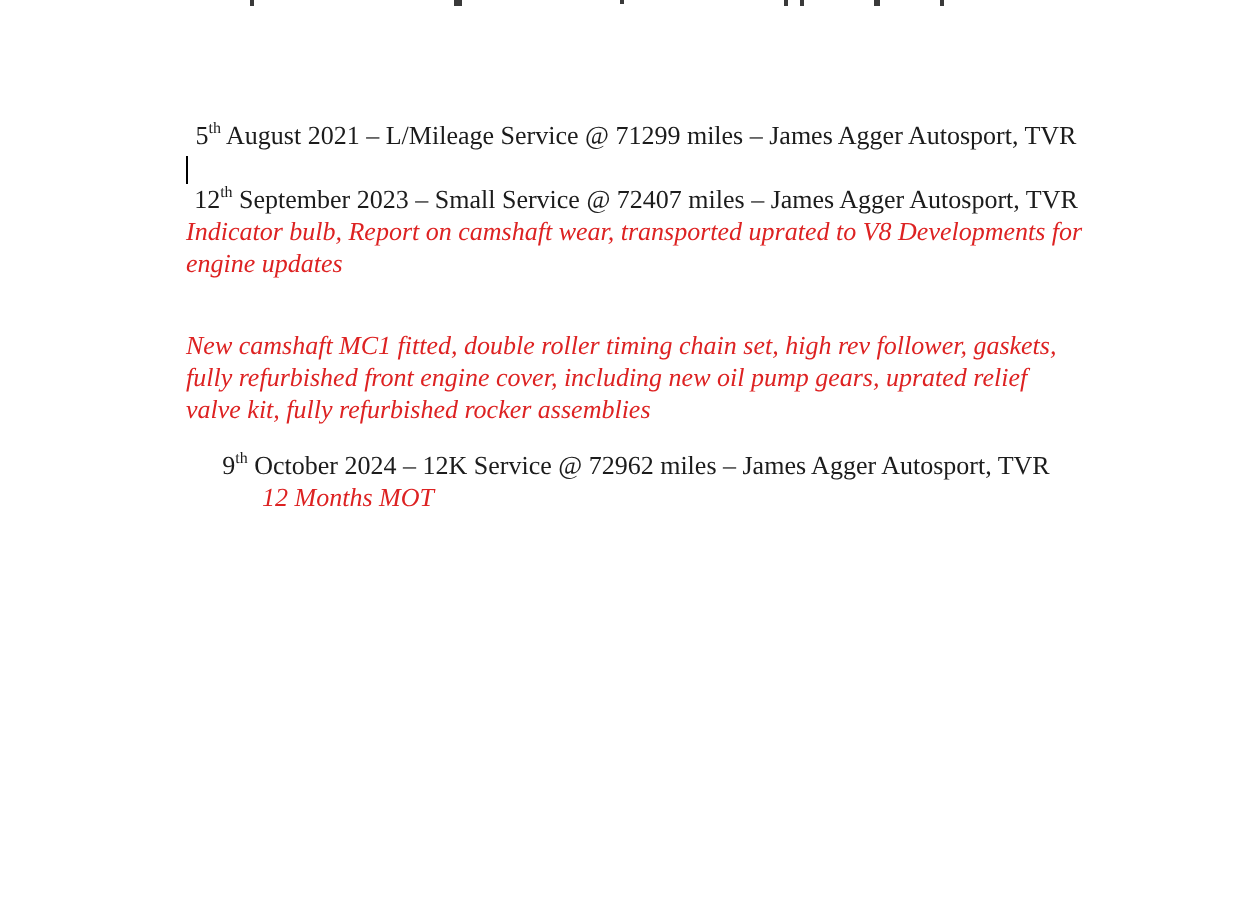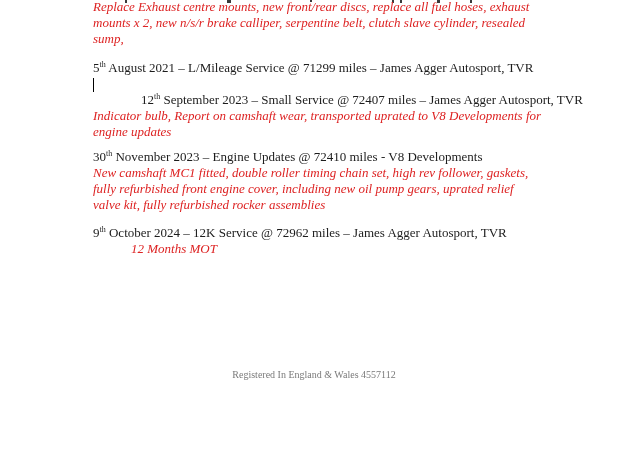--- a/index.html
+++ b/index.html
@@ -25,20 +25,21 @@
   .para {
     position: absolute;
     left: 93px;
     width: 450px;
     font-size: 13px;
     line-height: 16px;
   }
   .hdr {
     white-space: nowrap;
     color: #1c1c1c;
+    text-align: center;
   }
   .hdr sup {
     font-size: 8px;
     line-height: 0;
   }
   .note {
     color: #dd2222;
     font-style: italic;
     white-space: pre-line;
   }
@@ -68,43 +69,36 @@
   <div>
     <div class="frag" style="left:125px; width:2px; height:3px;"></div>
     <div class="frag" style="left:227px; width:4px; height:3px;"></div>
     <div class="frag" style="left:310px; width:2px; height:2px;"></div>
     <div class="frag" style="left:392px; width:2px; height:3px;"></div>
     <div class="frag" style="left:400px; width:2px; height:3px;"></div>
     <div class="frag" style="left:437px; width:3px; height:3px;"></div>
     <div class="frag" style="left:470px; width:2px; height:3px;"></div>
   </div>
 
-  <div class="para note" style="top:-1px;">Replace Exhaust centre mounts, new front/rear discs, replace all fuel hoses, exhaust
-mounts x 2, new n/s/r brake calliper, serpentine belt, clutch slave cylinder, resealed
-sump,</div>
 
   <div class="para hdr" style="top:60px;">
     <span>5</span><sup>th</sup><span> August 2021 – L/Mileage Service @ 71299 miles – James Agger Autosport, TVR</span>
   </div>
 
   <div class="caret"></div>
 
-  <div class="para hdr" style="top:92px;margin-left:48px;">
+  <div class="para hdr" style="top:92px;">
     <span>12</span><sup>th</sup><span> September 2023 – Small Service @ 72407 miles – James Agger Autosport, TVR</span>
   </div>
   <div class="para note" style="top:108px;">Indicator bulb, Report on camshaft wear, transported uprated to V8 Developments for
 engine updates</div>
 
-  <div class="para hdr" style="top:149px;">
-    <span>30</span><sup>th</sup><span> November 2023 – Engine Updates @ 72410 miles - V8 Developments</span>
-  </div>
   <div class="para note" style="top:165px;">New camshaft MC1 fitted, double roller timing chain set, high rev follower, gaskets,
 fully refurbished front engine cover, including new oil pump gears, uprated relief
 valve kit, fully refurbished rocker assemblies</div>
 
   <div class="para hdr" style="top:225px;">
     <span>9</span><sup>th</sup><span> October 2024 – 12K Service @ 72962 miles – James Agger Autosport, TVR</span>
   </div>
   <div class="para note" style="top:241px;margin-left:38px;">12 Months MOT</div>
 
-  <div class="footer">Registered In England &amp; Wales 4557112</div>
 
 </div>
 
 </body></html>

